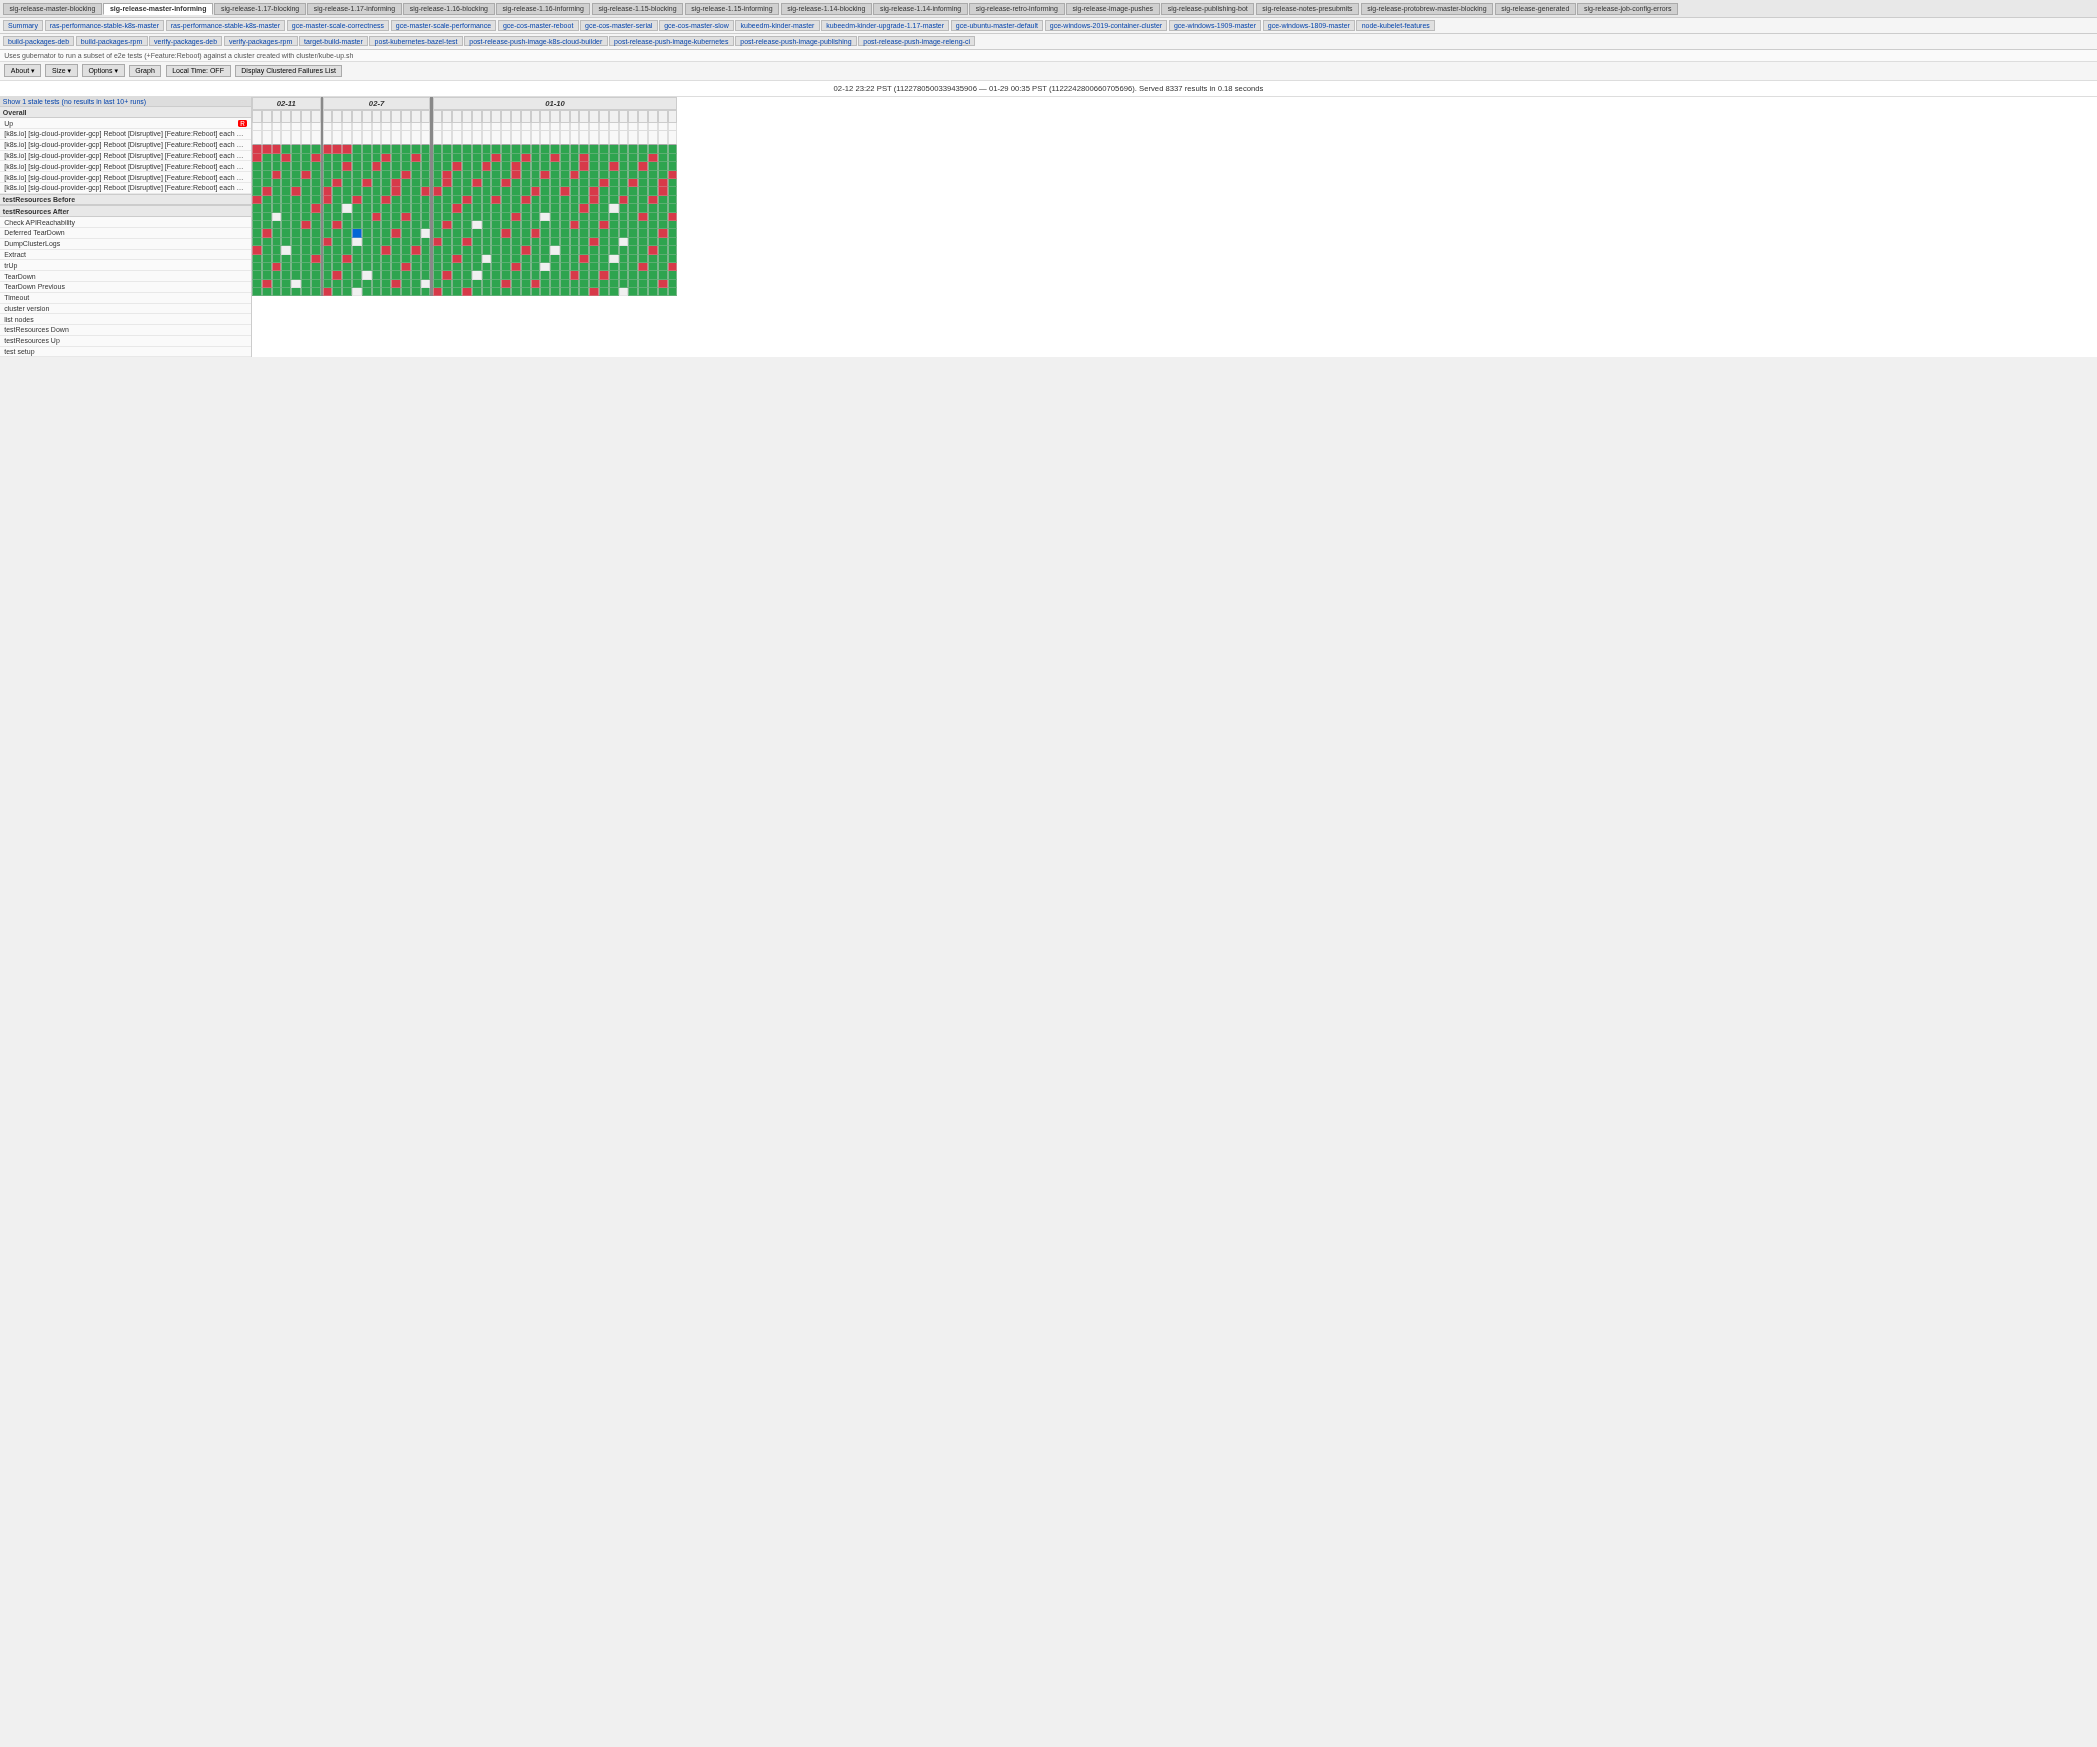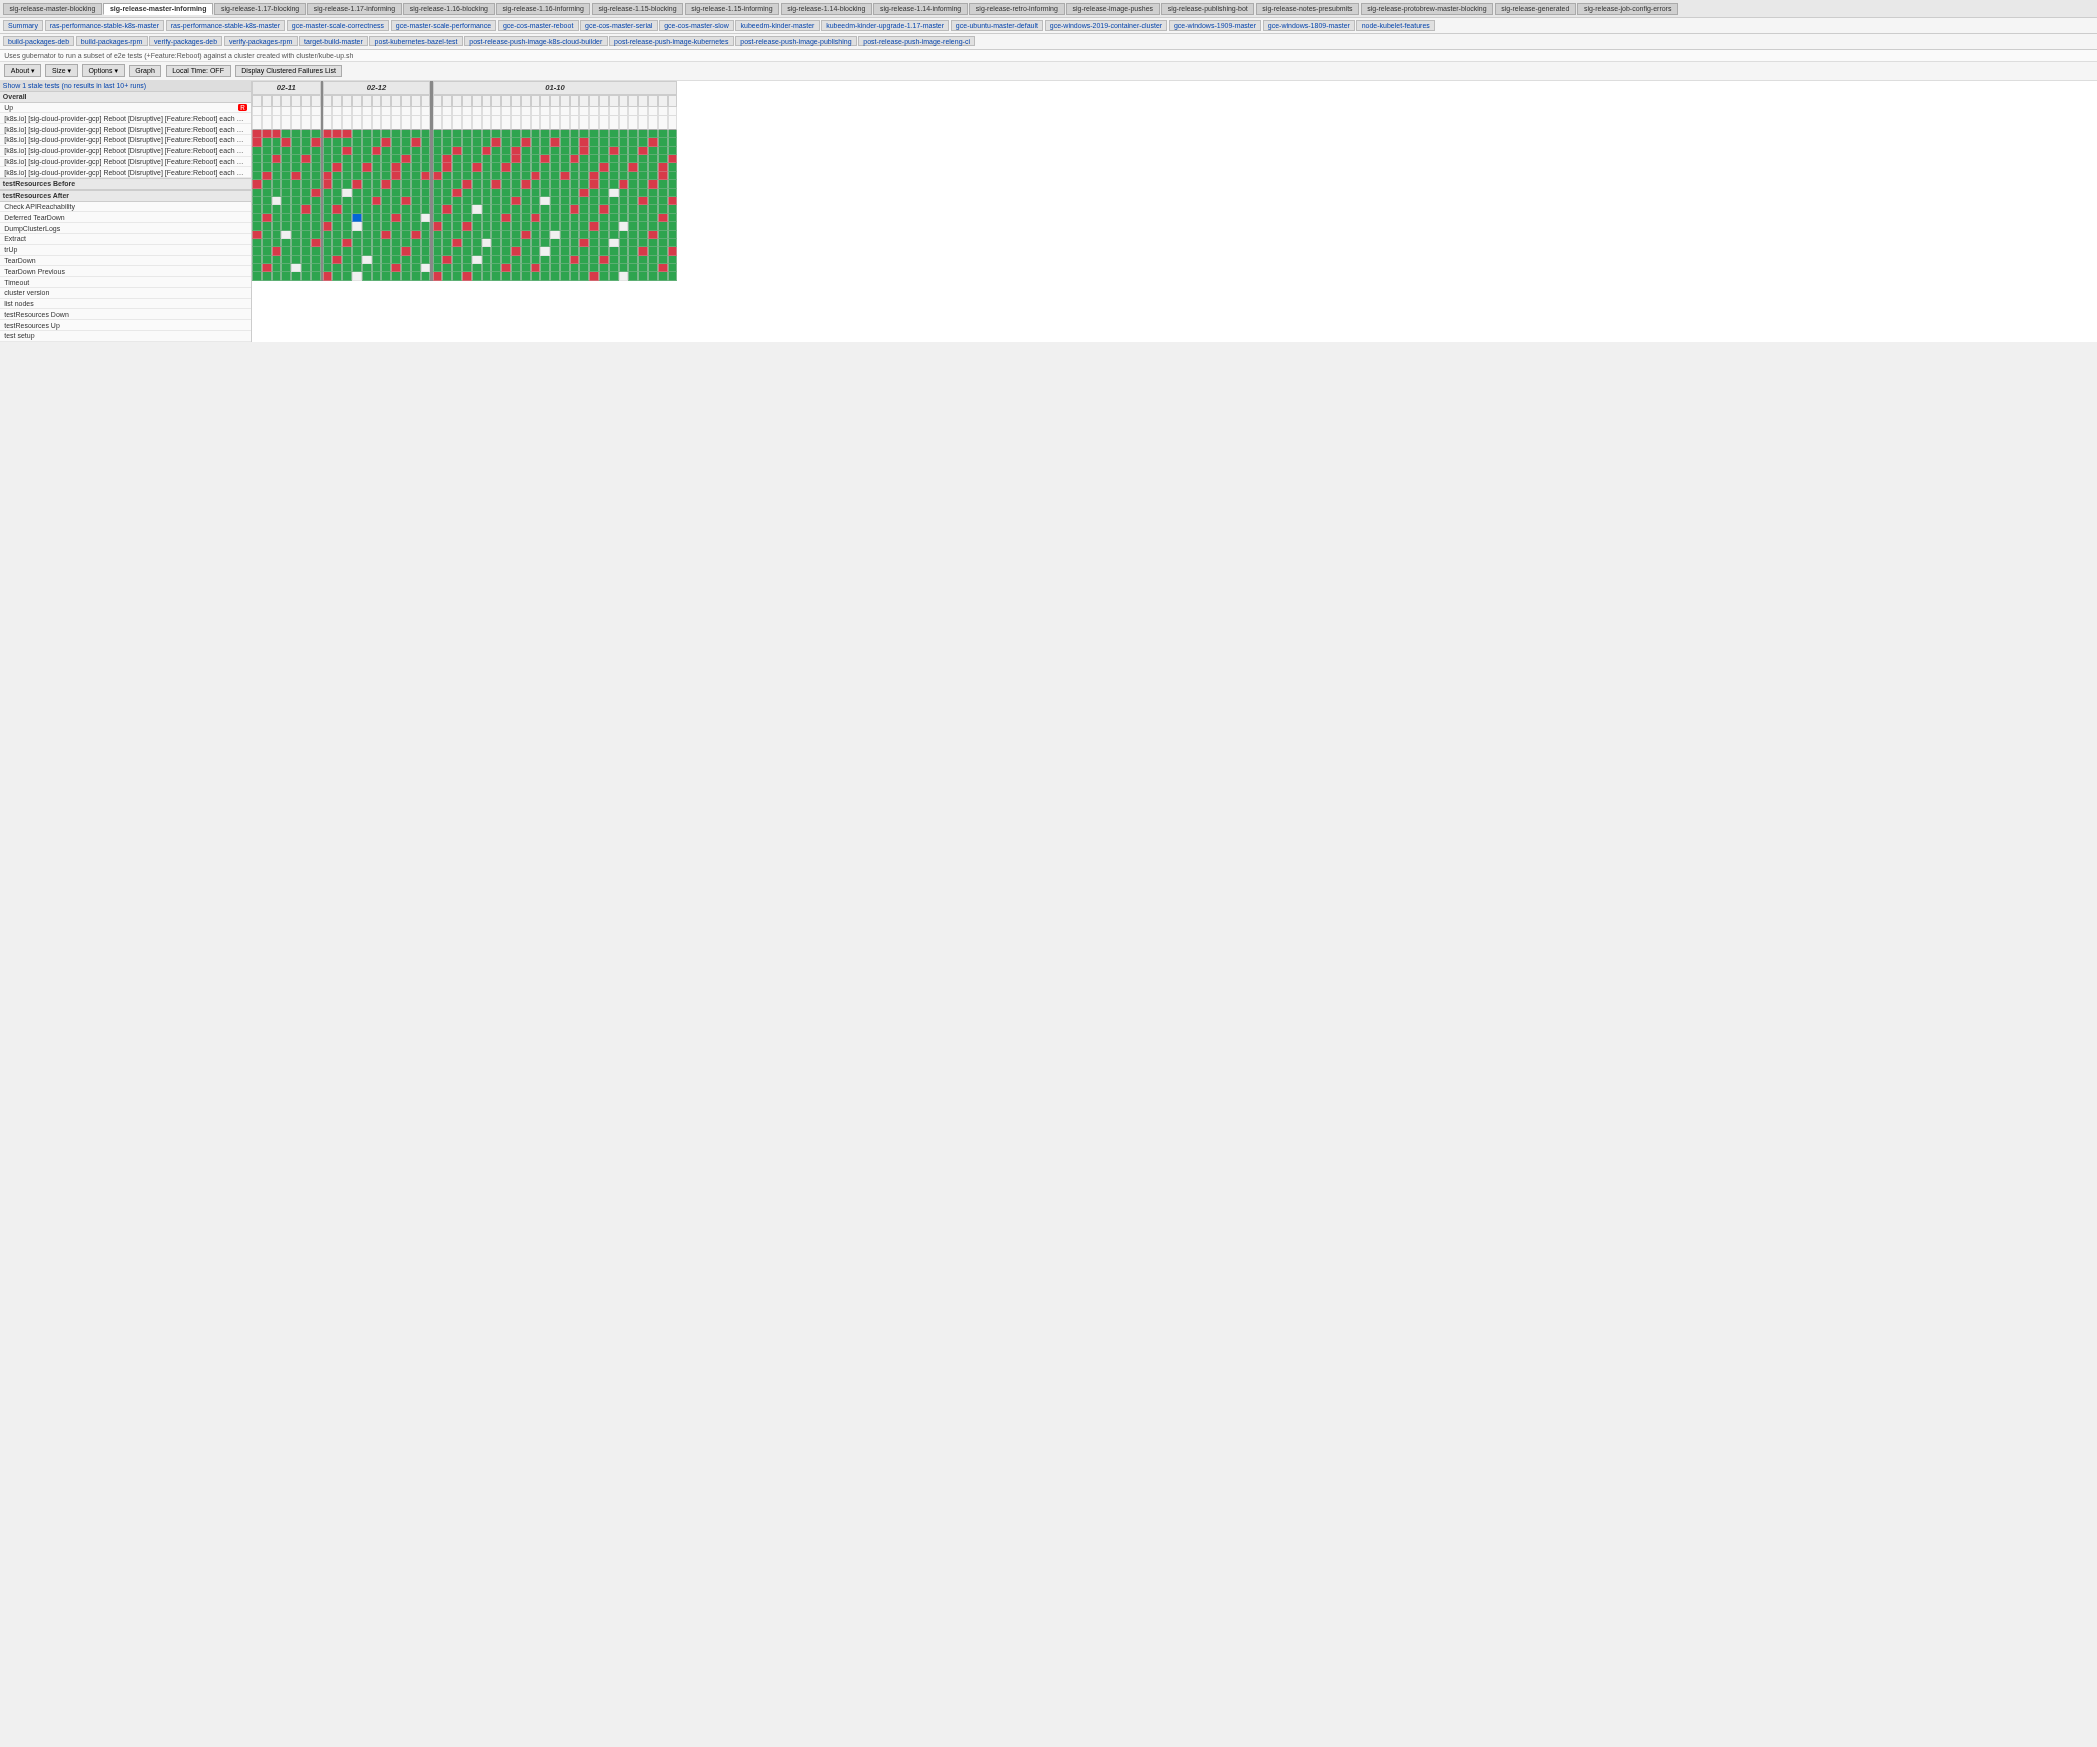--- a/index.html
+++ b/index.html
@@ -110,20 +110,23 @@
 
   <div id="controls">
     <button class="ctrl-btn">About ▾</button>
     <button class="ctrl-btn">Size ▾</button>
     <button class="ctrl-btn">Options ▾</button>
     <button class="ctrl-btn">Graph</button>
     <button class="ctrl-btn">Local Time: OFF</button>
     <button class="ctrl-btn">Display Clustered Failures List</button>
   </div>
 
+  <div id="center-header">
+    <span>02-12 23:22 PST (1122780500339435906 — 01-29 00:35 PST (1122242800660705696). Served 8337 results in 0.18 seconds</span>
+  </div>
 
   <div id="main">
 
     <div id="sidebar">
       <div id="sidebar-header">
         <a class="summary-link" href="#">
           <span>Show 1 stale tests (no results in last 10+ runs)</span>
         </a>
       </div>
       <div id="sidebar-content">
@@ -317,21 +320,21 @@
                   <div class="job-col-cell red" style="width: 9.8px;"></div>
                   <div class="job-col-cell green" style="width: 9.8px;"></div>
                   <div class="job-col-cell green" style="width: 9.8px;"></div>
                   <div class="job-col-cell green" style="width: 9.8px;"></div>
                   <div class="job-col-cell green" style="width: 9.8px;"></div>
                 </div>
               </div>
             </div>
             <div style="width: 2.1px; background: rgb(136, 136, 136); flex-shrink: 0;"></div>
             <div style="display: flex; flex-direction: column; flex-shrink: 0;">
-              <div style="text-align: center; font-size: 7.7px; background: rgb(232, 232, 232); border: 0.7px solid rgb(204, 204, 204); padding: 1.4px 2.8px; font-weight: bold;">02-12</div>
+              <div style="text-align: center; font-size: 7.7px; background: rgb(232, 232, 232); border: 0.7px solid rgb(204, 204, 204); padding: 1.4px 2.8px; font-weight: bold;">02-7</div>
               <div style="display: flex;">
                 <div class="job-col" style="width: 9.8px;">
                   <div class="job-col-header-top" title="6aaa4af02" style="width: 9.8px; font-size: 5.6px; height: 12.6px; overflow: hidden;"></div>
                   <div class="job-col-header-commit" title="6aaa4af02" style="width: 9.8px; font-size: 5.6px; height: 8.4px;"></div>
                   <div class="job-col-header-hash" title="6ea4af02" style="width: 9.8px; font-size: 4.9px; height: 14px;"></div>
                   <div class="job-col-cell red" style="width: 9.8px;"></div>
                   <div class="job-col-cell green" style="width: 9.8px;"></div>
                   <div class="job-col-cell green" style="width: 9.8px;"></div>
                   <div class="job-col-cell green" style="width: 9.8px;"></div>
                   <div class="job-col-cell green" style="width: 9.8px;"></div>

